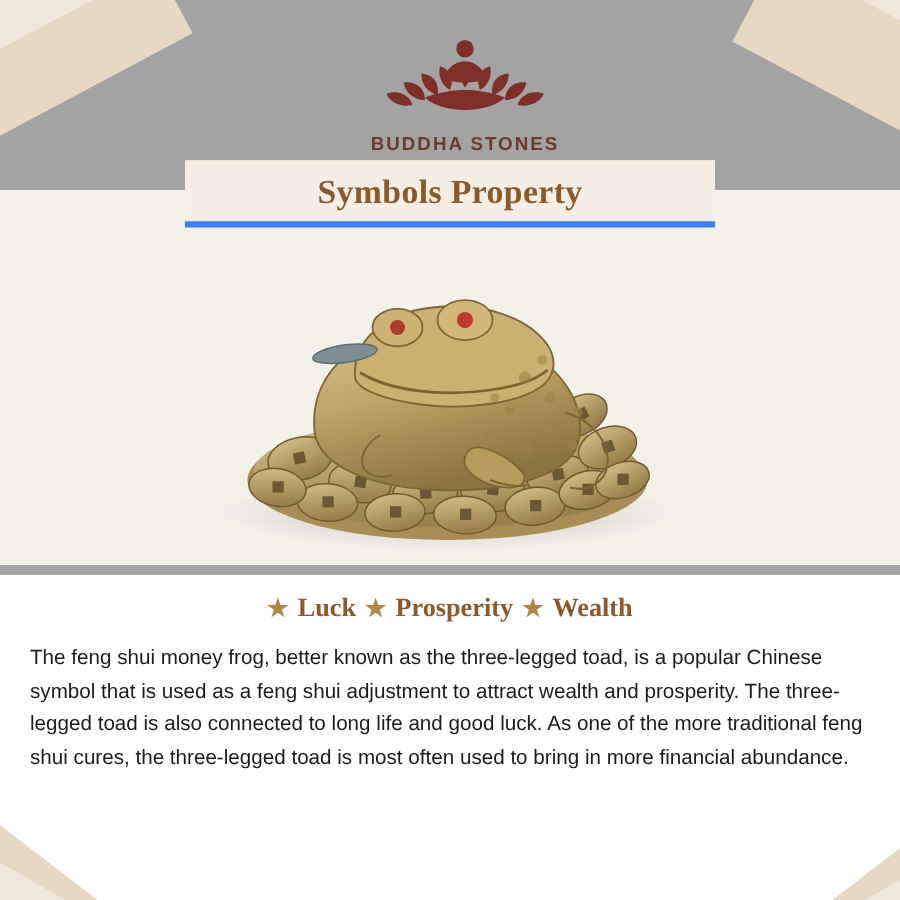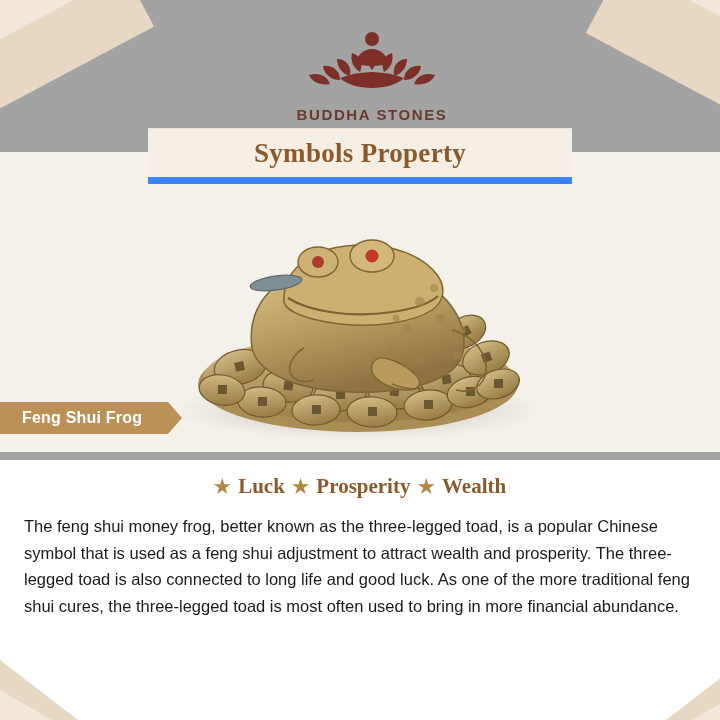--- a/index.html
+++ b/index.html
@@ -85,21 +85,21 @@
 
   
   .title-band {
     position: absolute;
     left: 148px;
     top: 128px;
     width: 424px;
     height: 48px;
     background: #f5eee4;
     border-top: 1px solid #efe3d2;
-    border-bottom: 7px solid #3b82f6;
+    border-bottom: 5px solid #3b82f6;
     display: flex;
     align-items: center;
     justify-content: center;
     z-index: 6;
   }
   .title-band-text {
     font-size: 27px;
     font-weight: bold;
     color: #8a5a2b;
     letter-spacing: 0.3px;
@@ -354,23 +354,20 @@
           <path d="M452 178c22 6 36 24 34 42-2 14-16 22-30 18" fill="none" stroke="#7d6634" stroke-width="1.6"></path>
         </g>
       </svg>
     </div>
   </div>
 
   <div class="title-band">
     <span class="title-band-text">Symbols Property</span>
   </div>
 
-  <div class="caption-label">
-    <span class="caption-text">Feng Shui Frog</span>
-  </div>
 
   <div class="lower">
     <div class="keywords">
       <span class="star">★</span>
       <span class="kw">Luck</span>
       <span class="star">★</span>
       <span class="kw">Prosperity</span>
       <span class="star">★</span>
       <span class="kw">Wealth</span>
     </div>

